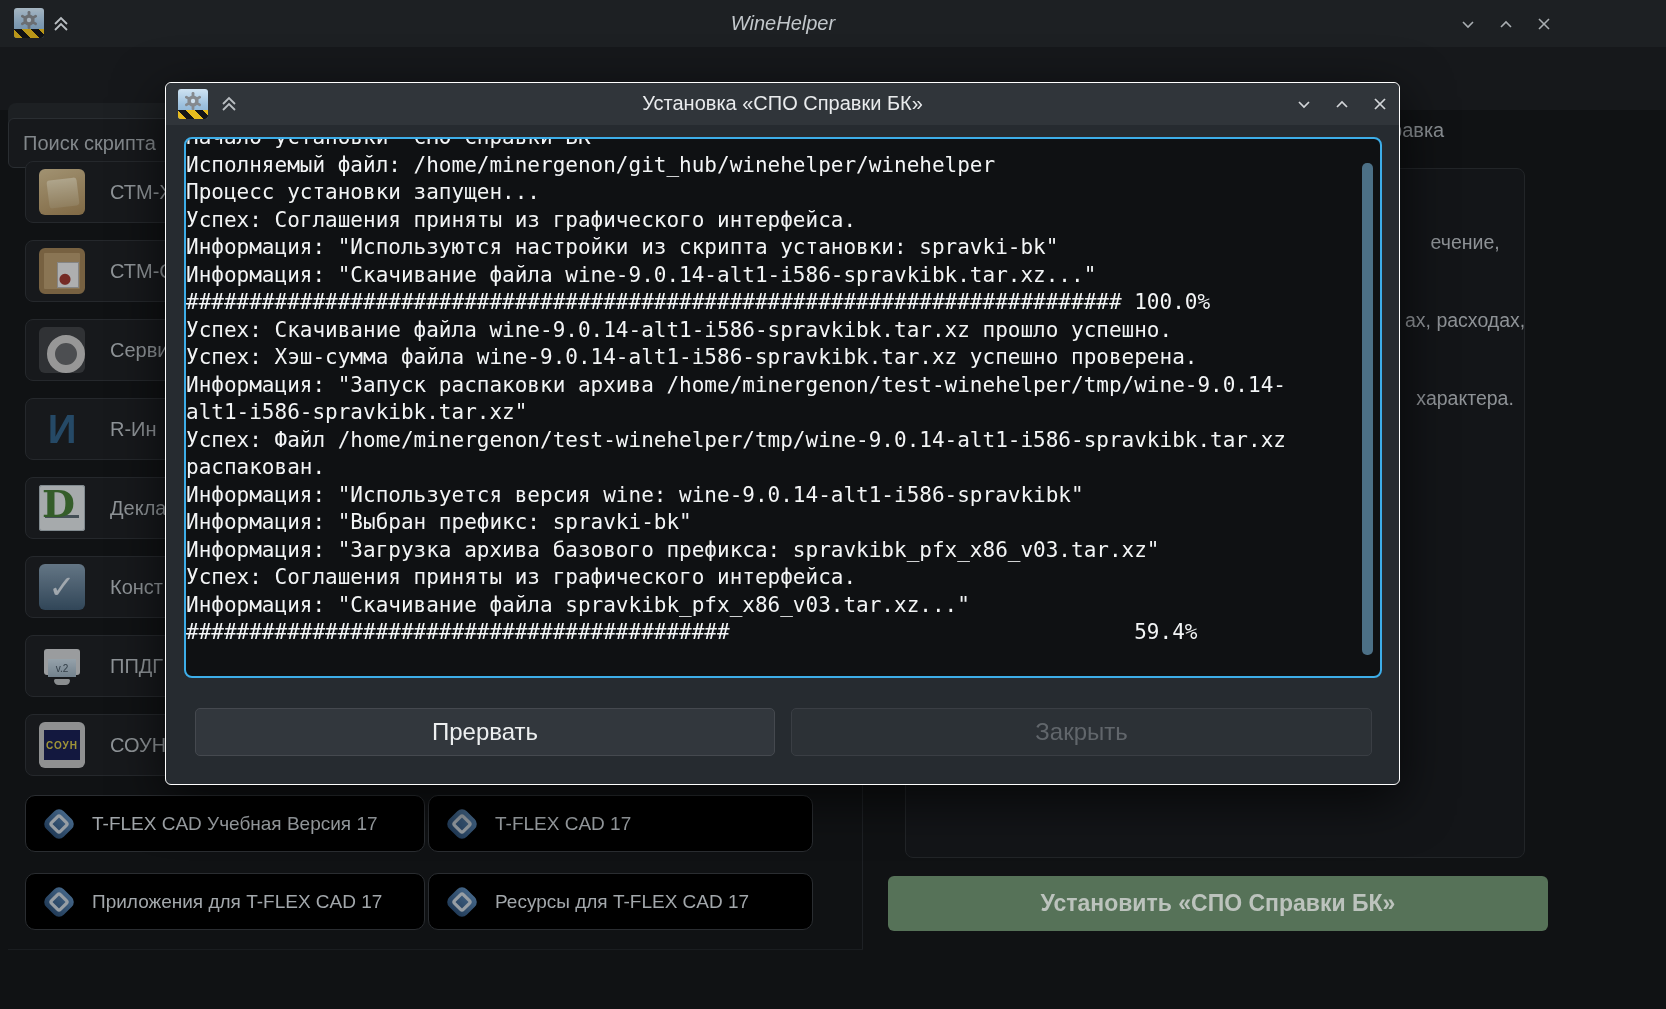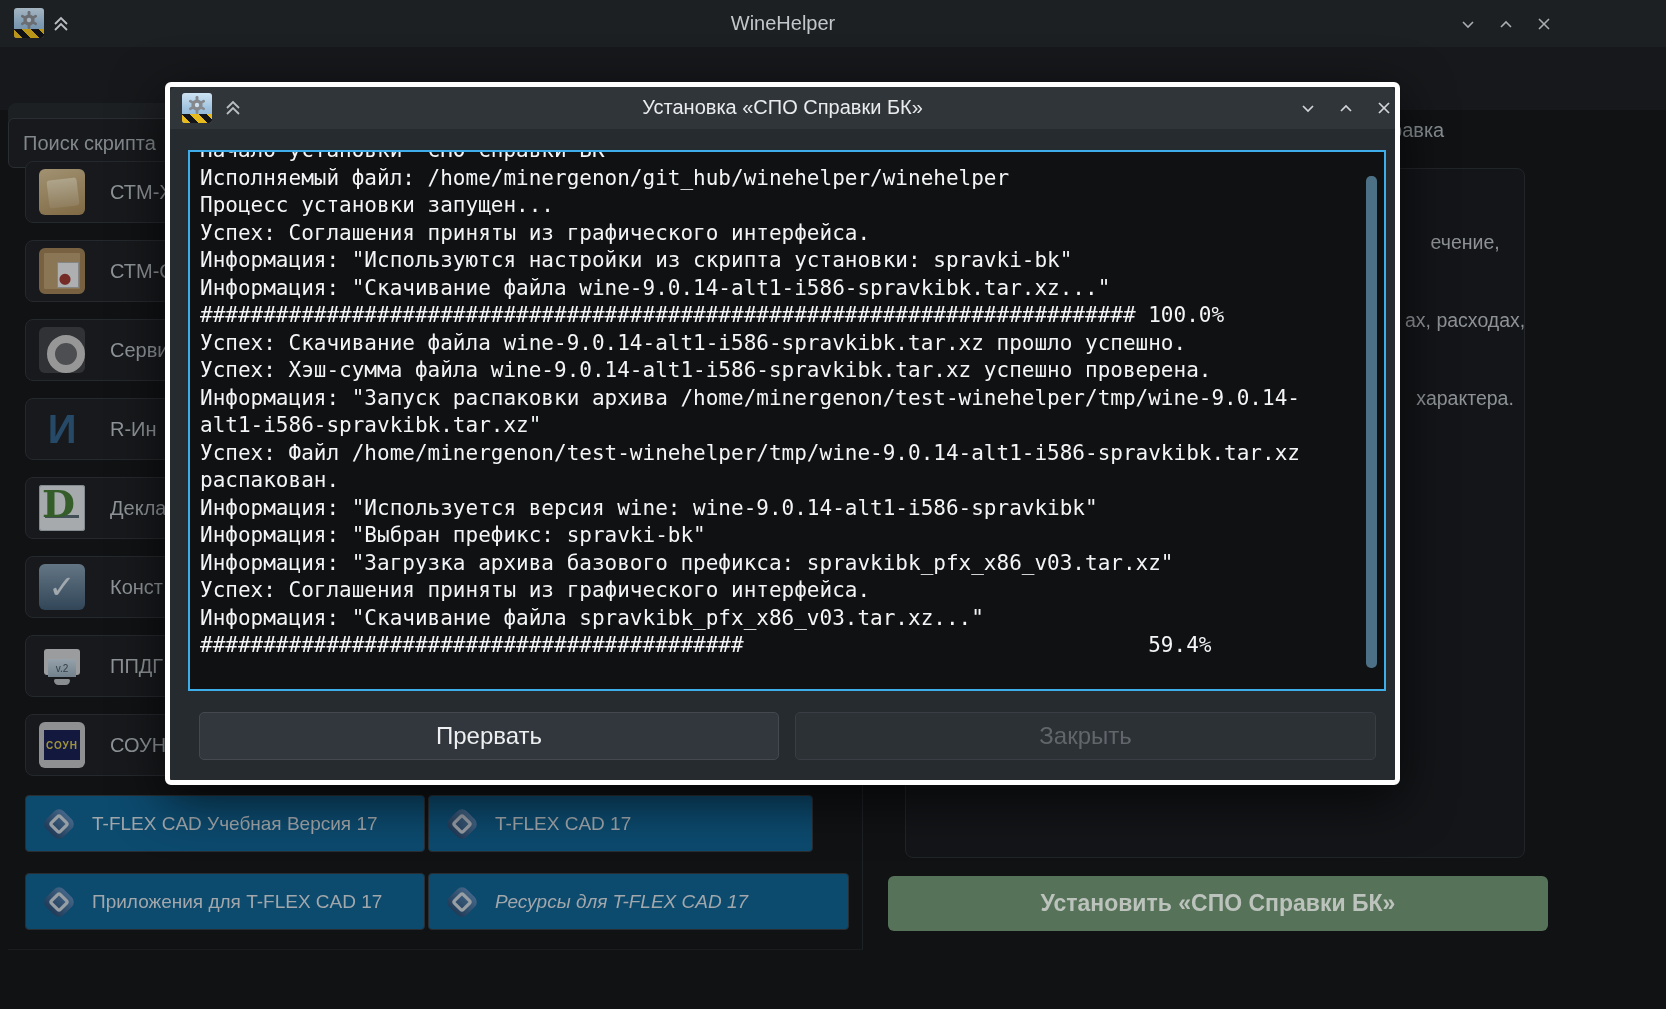--- a/index.html
+++ b/index.html
@@ -2,21 +2,21 @@
 <html><head>
 <meta charset="utf-8">
 <style>
   html,body{margin:0;padding:0;background:#0b0c0d;}
   *{box-sizing:border-box;}
   .screen{position:relative;width:1666px;height:1009px;overflow:hidden;
     background:#101214;font-family:"Liberation Sans","DejaVu Sans",sans-serif;color:#c2c7cb;}
 
   
   .mw-titlebar{position:absolute;left:0;top:0;width:1666px;height:47px;background:#1d2023;}
-  .mw-title{position:absolute;left:0;right:100px;top:12px;text-align:center;font-size:20px;color:#c2c7cb;}
+  .mw-title{position:absolute;left:0;right:100px;top:12px;text-align:center;font-size:20px;color:#c2c7cb;font-style:italic;}
   .win-btn{position:absolute;top:11px;width:26px;height:26px;display:flex;align-items:center;justify-content:center;cursor:default;}
   .win-btn svg{stroke:#a9aeb2;stroke-width:1.6;fill:none;}
   .app-icon{position:absolute;left:14px;top:8px;width:30px;height:30px;border-radius:3px;overflow:hidden;
     background:linear-gradient(180deg,#cfe3f2 0%,#9cc0de 55%,#86aed0 100%);filter:brightness(.8);}
   .app-icon .gear-svg{position:absolute;left:5px;top:2px;}
   .hazard{position:absolute;left:0;right:0;bottom:0;height:9px;
     background:repeating-linear-gradient(45deg,#e7bb1e 0 6px,#141519 6px 12px);}
   .dblchev{position:absolute;left:50px;top:13px;}
   .dblchev svg,.d-dblchev svg{stroke:#b9bec2;stroke-width:1.8;fill:none;}
 
@@ -55,47 +55,47 @@
   .si-ppdg .scr{position:absolute;left:9px;top:16px;width:28px;height:18px;font-size:10px;color:#455663;
     background:linear-gradient(#cfe0ec,#9fb4c4);display:flex;align-items:center;justify-content:center;}
   .si-ppdg .stand{position:absolute;left:15px;bottom:4px;width:16px;height:6px;background:#c0c4c7;border-radius:2px 2px 6px 6px;}
   .si-soun{background:#c6c8ca;}
   .si-soun .badge{position:absolute;left:5px;top:8px;right:5px;bottom:8px;background:#1b2257;
     display:flex;align-items:center;justify-content:center;font-size:10px;font-weight:bold;letter-spacing:1px;color:#ddcd4e;}
 
   .div-v{position:absolute;left:862px;top:110px;width:1px;height:840px;background:#1e2125;}
   .div-h{position:absolute;left:8px;top:949px;width:855px;height:1px;background:#1a1d20;}
 
-  .tfbtn{position:absolute;background:#0c4a6e;border:1px solid #2a2d31;border-radius:4px;cursor:default;}
+  .tfbtn{position:absolute;background:#000000;border:1px solid #2a2d31;border-radius:10px;cursor:default;}
   .b1{left:25px;top:795px;width:400px;height:57px;} .b2{left:428px;top:795px;width:385px;height:57px;padding-left:42px;}
-  .b3{left:25px;top:873px;width:400px;height:57px;} .b4{left:428px;top:873px;width:421px;height:57px;font-style:italic;}
+  .b3{left:25px;top:873px;width:400px;height:57px;} .b4{left:428px;top:873px;width:385px;height:57px;}
   .tfbtn .ticon{position:absolute;left:12px;top:7px;width:42px;height:42px;filter:brightness(.75);}
   .tfbtn .lbl{position:absolute;left:66px;top:0;height:55px;display:flex;align-items:center;font-size:19px;color:#a2a7ab;}
 
   .rpanel{position:absolute;left:905px;top:168px;width:620px;height:690px;background:#131518;
     border:1px solid #222528;border-radius:8px;overflow:hidden;}
   .rfrag{position:absolute;left:499px;top:8px;font-size:19.5px;line-height:26px;color:#8e9296;white-space:pre;text-align:center;}
 
   .install{position:absolute;left:888px;top:876px;width:660px;height:55px;border-radius:6px;border:none;
     background:#567258;color:#bcc3bd;font-size:23px;font-weight:600;font-family:inherit;cursor:default;}
 
   
   .dialog{position:absolute;left:165px;top:82px;width:1235px;height:703px;background:#262b30;
-    border:5px solid #ffffff;border-radius:6px;box-shadow:0 14px 52px rgba(0,0,0,.68);}
+    border:1px solid #ffffff;border-radius:6px;box-shadow:0 14px 52px rgba(0,0,0,.68);}
   .d-titlebar{position:absolute;left:0;top:0;width:100%;height:42px;background:#30353a;border-radius:6px 6px 0 0;}
   .d-icon{position:absolute;left:12px;top:6px;width:30px;height:30px;border-radius:3px;overflow:hidden;
     background:linear-gradient(180deg,#cfe3f2 0%,#9cc0de 55%,#86aed0 100%);}
   .d-icon .gear-svg{position:absolute;left:5px;top:2px;}
   .d-dblchev{position:absolute;left:52px;top:10px;}
   .d-title{position:absolute;left:0;right:0;top:9px;text-align:center;font-size:20px;color:#e9ebed;}
   .d-btn{position:absolute;top:8px;width:26px;height:26px;display:flex;align-items:center;justify-content:center;cursor:default;}
   .d-btn svg{stroke:#d2d5d8;stroke-width:1.7;fill:none;}
 
-  .log{position:absolute;left:18px;top:63px;width:1198px;height:541px;background:#0f1113;
-    border:2px solid #3daee9;border-radius:0;padding:13px 10px 0 10px;overflow:hidden;}
+  .log{position:absolute;left:18px;top:54px;width:1198px;height:541px;background:#0f1113;
+    border:2px solid #3daee9;border-radius:8px;padding:13px 10px 0 0;overflow:hidden;}
   .ll{white-space:pre;font-family:"DejaVu Sans Mono",monospace;font-size:21px;line-height:27.5px;height:27.5px;color:#f3f5f6;}
   .ll.clip{margin-top:-28px;}
   .vscroll{position:absolute;right:7px;top:24px;width:11px;height:492px;border-radius:5px;background:#4c7086;}
 
   .d-abort,.d-close{position:absolute;top:625px;height:48px;border-radius:5px;font-size:24px;font-family:inherit;cursor:default;}
   .d-abort{left:29px;width:580px;background:#32373d;border:1px solid #45494f;color:#edeff0;}
   .d-close{left:625px;width:581px;background:#2c3136;border:1px solid #3a3e44;color:#61666b;}
 </style>
 </head>
 <body>

